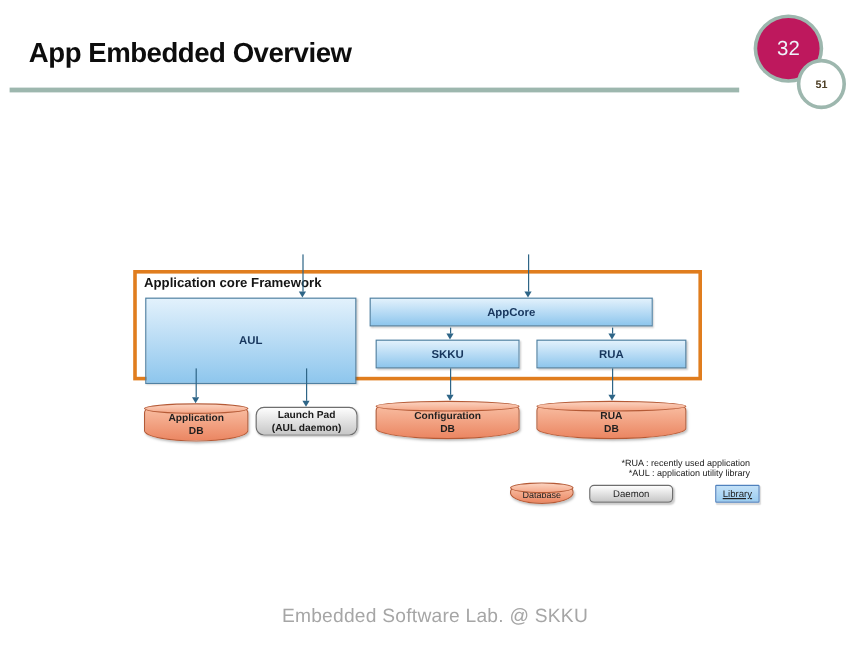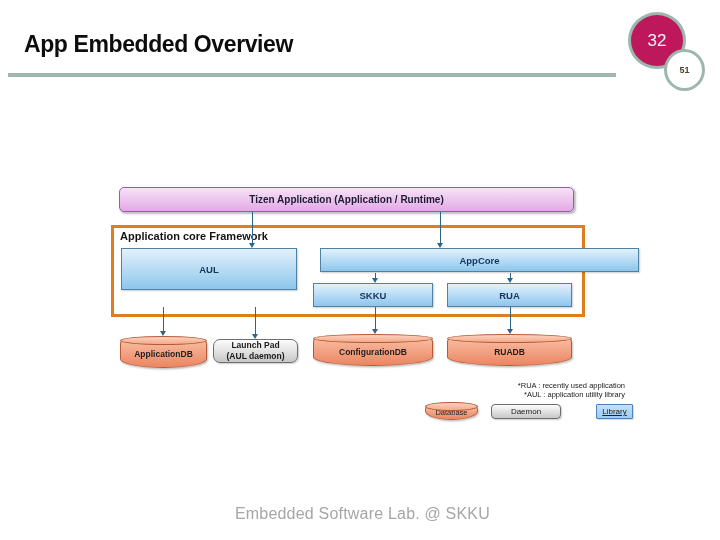--- a/index.html
+++ b/index.html
@@ -39,43 +39,43 @@
   }
   .frame-label {
     position:absolute; left:120px; top:230px; font-size:11px; font-weight:bold; color:#141414;
     white-space:nowrap;
   }
   .bluebox {
     background:linear-gradient(#e2f1fc,#8ec6ed); border:1px solid #4f81a3;
     font-weight:bold; font-size:9.5px; color:#17365d;
     box-shadow:1px 1px 1.5px rgba(0,0,0,.2);
   }
-  .aul     { left:121px; top:248px; width:176px; height:42px; }
-  .appcore { left:320px; top:248px; width:319px; height:24px; }
+  .aul     { left:121px; top:248px; width:176px; height:72px; }
+  .appcore { left:308px; top:248px; width:236px; height:24px; }
   .vconf   { left:313px; top:283px; width:120px; height:24px; }
   .ruabox  { left:447px; top:283px; width:125px; height:24px; }
 
   .graybox {
     background:linear-gradient(#fdfdfd,#c7c7c7); border:1px solid #6e6e6e; border-radius:7px;
     font-weight:bold; font-size:8.5px; color:#1a1a1a; line-height:1.25;
     box-shadow:1px 1px 1.5px rgba(0,0,0,.2); flex-direction:column;
   }
   .launchpad { left:213px; top:339px; width:85px; height:24px; }
 
   
   .cyl { position:absolute; }
   .cyl .cyl-top {
     position:absolute; left:0; right:0; top:0; height:9px; border-radius:50%;
     background:linear-gradient(#fbd2bf,#f5a98a); border:1px solid #b55a36; z-index:2;
   }
   .cyl .cyl-body {
     position:absolute; left:0; right:0; top:4px; bottom:0;
     border-radius:4px 4px 50% 50% / 4px 4px 9px 9px;
     background:linear-gradient(#f8bb9f,#eb8662); border:1px solid #b55a36;
-    display:flex; flex-direction:row; align-items:center; justify-content:center;
+    display:flex; flex-direction:column; align-items:center; justify-content:center;
     font-weight:bold; font-size:8.5px; color:#1f1f1f; line-height:1.25;
     box-shadow:1px 1.5px 2px rgba(0,0,0,.25);
   }
   .appdb  { left:120px; top:336px; width:87px; height:32px; }
   .confdb { left:313px; top:334px; width:120px; height:32px; }
   .ruadb  { left:447px; top:334px; width:125px; height:32px; }
   .cyl .l2 { margin-top:0; }
 
   
   .varrow { position:absolute; width:1px; background:#2e6587; z-index:5; }
@@ -116,23 +116,20 @@
 
   <div class="title">App Embedded Overview</div>
   <div class="rule"></div>
   <div class="circle blue">
     <span>32</span>
   </div>
   <div class="circle white">
     <span>51</span>
   </div>
 
-  <div class="box tizen">
-    <span>Tizen Application (Application / Runtime)</span>
-  </div>
 
   <div class="frame"></div>
   <div class="frame-label">Application core Framework</div>
 
   <div class="box bluebox aul">
     <span>AUL</span>
   </div>
   <div class="box bluebox appcore">
     <span>AppCore</span>
   </div>

